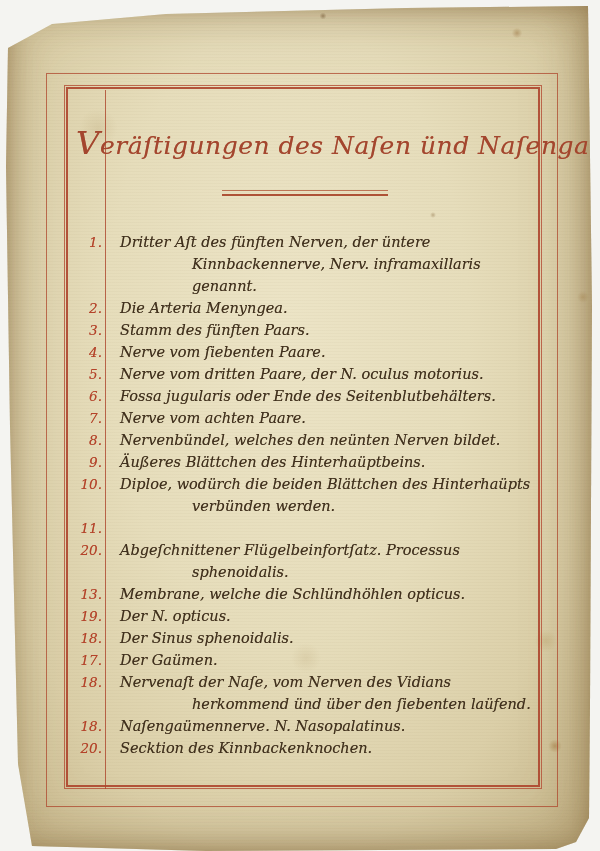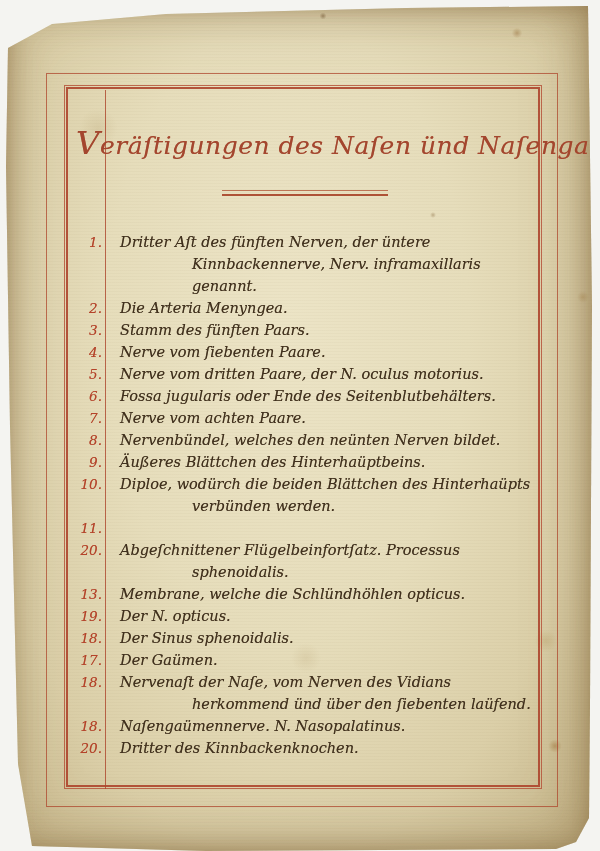--- a/index.html
+++ b/index.html
@@ -204,17 +204,17 @@
     <span class="txt">Nervenaſt der Naſe, vom Nerven des Vidians herkommend ünd über den ſiebenten laüfend.</span>
   </li>
 
   <li class="row">
     <span class="num">18.</span>
     <span class="txt">Naſengaümennerve. N. Nasopalatinus.</span>
   </li>
 
   <li class="row">
     <span class="num">20.</span>
-    <span class="txt">Dritter des Kinnbackenknochen.</span>
+    <span class="txt">Secktion des Kinnbackenknochen.</span>
   </li>
 </ol>
   </div>
 </div>
 
 </body></html>

